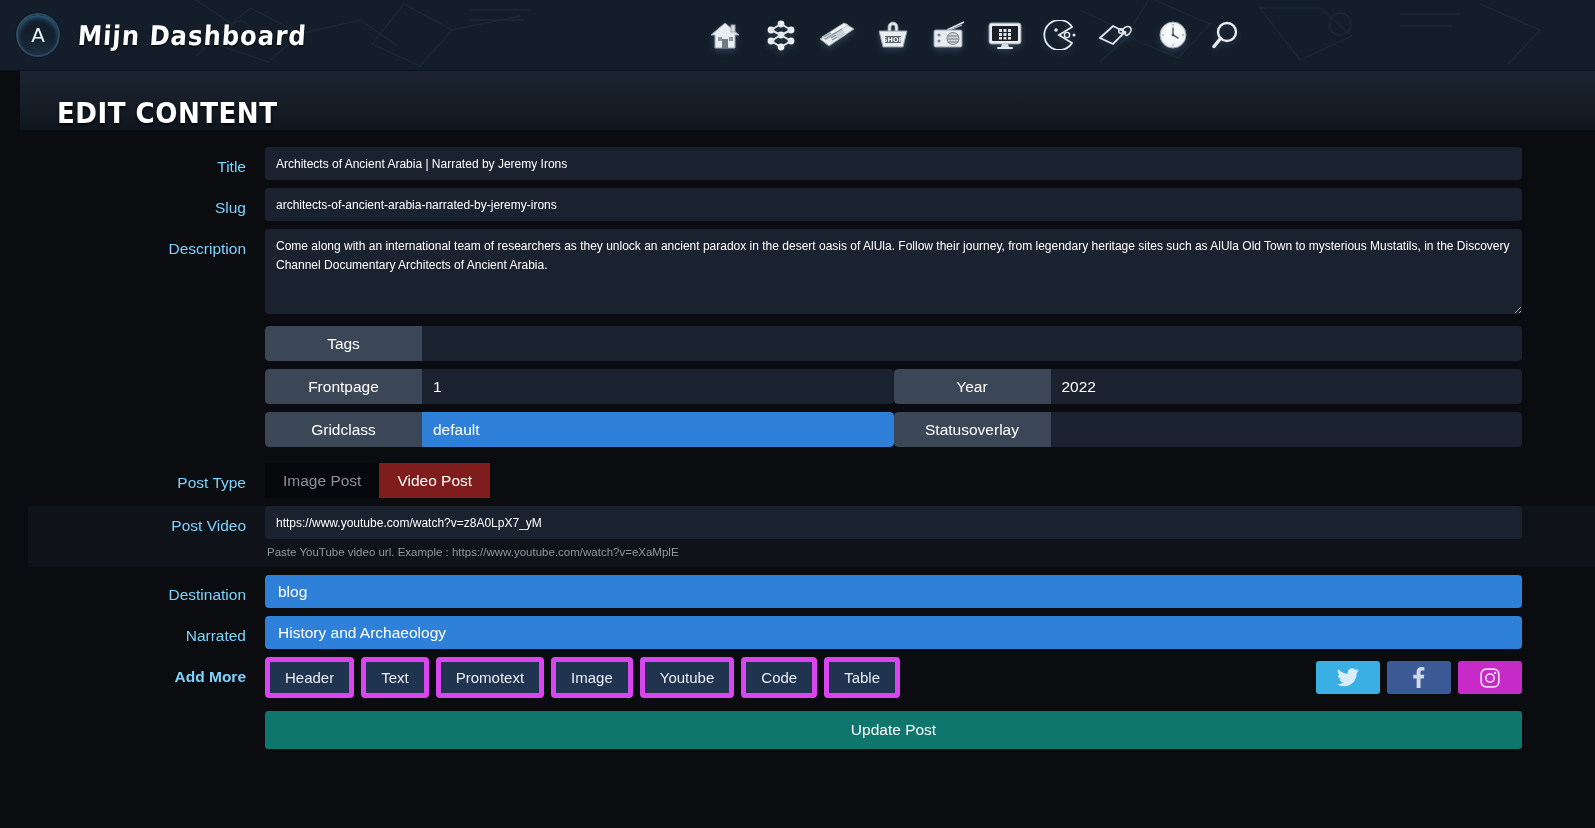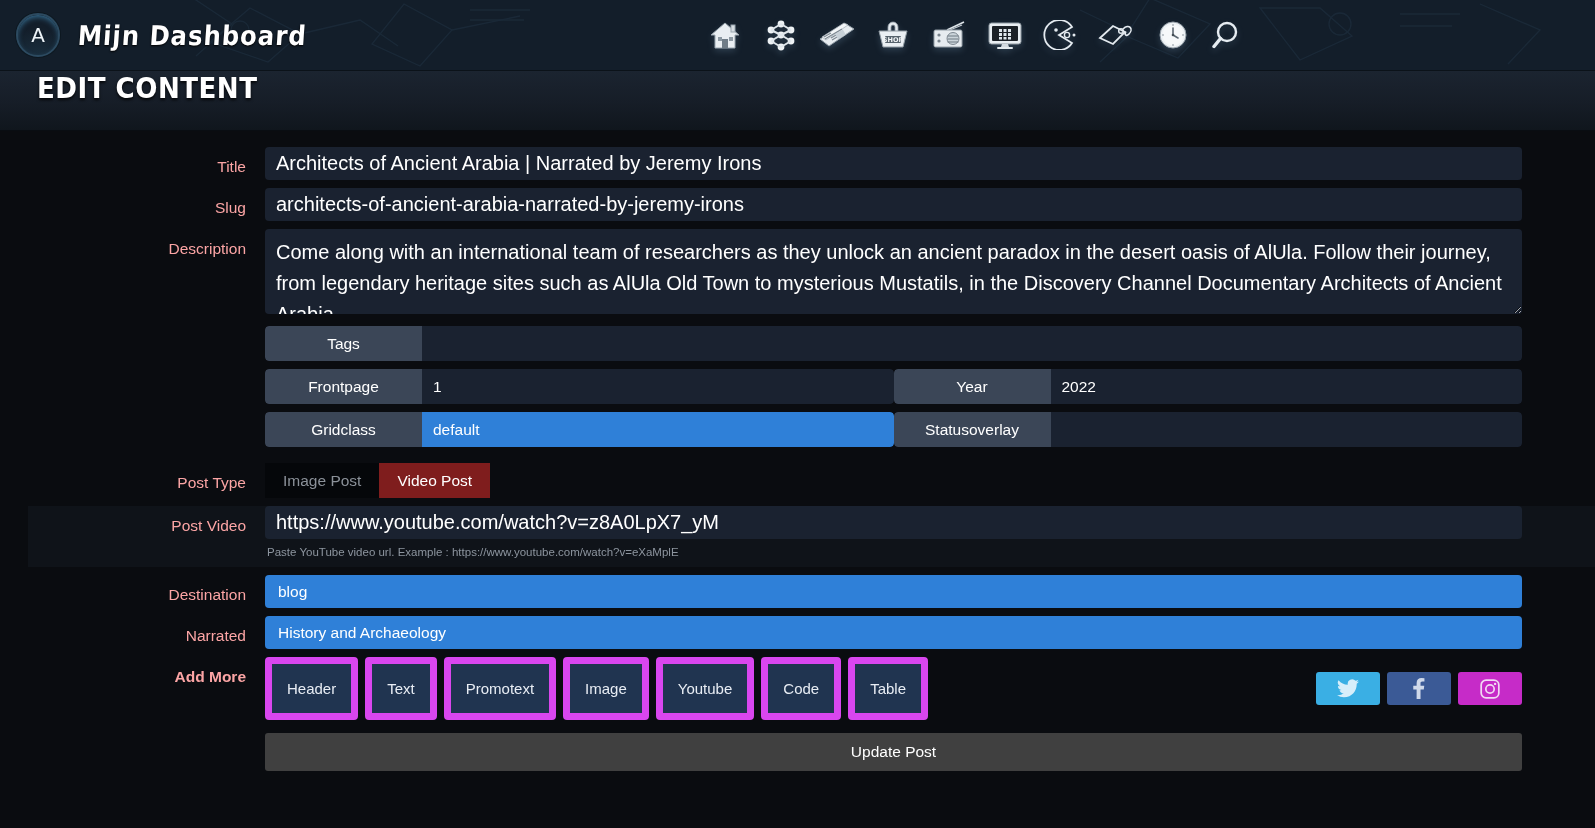--- a/index.html
+++ b/index.html
@@ -77,22 +77,23 @@
     cursor: pointer;
   }
   .nav-icon svg { display: block; filter: drop-shadow(0 3px 3px rgba(130,170,200,.22)); }
 
   
   .titlebar {
     height: 60px;
     background: linear-gradient(180deg, #1b2430 0%, #161d27 55%, #10161d 100%);
     border-bottom: 1px solid #090d12;
     display: flex;
-    align-items: flex-start;
+    align-items: flex-end;
     padding-left: 37px;
+    margin-left: 20px;
   }
   .titlebar h1 {
     color: #ffffff;
     font-size: 29px;
     font-weight: bold;
     letter-spacing: .5px;
     font-family: "DejaVu Sans", sans-serif;
     font-stretch: condensed;
     text-shadow: 0 2px 3px rgba(0,0,0,.8);
   }
@@ -112,35 +113,35 @@
     background: #0f1319;
     margin-left: 28px;
     padding-left: 0;
   }
   .row-label {
     width: 265px;
     flex: 0 0 265px;
     text-align: right;
     padding-right: 19px;
     padding-top: 11px;
-    color: #fca5a5;
+    color: #7dd3fc;
     font-size: 15.5px;
   }
   .row.shaded .row-label { width: 237px; flex: 0 0 237px; }
   .row-label.bold { font-weight: bold; }
   .row-field { flex: 1 1 auto; padding-right: 73px; }
 
   .inp {
     width: 100%;
     height: 33px;
     background: #1a2230;
     border: none;
     border-radius: 4px;
     color: #ffffff;
-    font-size: 20px;
+    font-size: 12px;
     font-family: "Liberation Sans", sans-serif;
     padding: 0 11px;
     outline: none;
   }
   textarea.inp {
     height: 85px;
     padding-top: 8px;
     line-height: 1.55;
     resize: vertical;
   }
@@ -212,41 +213,41 @@
     align-items: center;
     font-family: "Liberation Sans", sans-serif;
     cursor: pointer;
   }
 
   
   .addmore-row { display: flex; align-items: center; justify-content: space-between; }
   .addmore-btns { display: flex; gap: 7px; }
   .amb {
     background: #203450;
-    border: 7px solid #d946ef;
+    border: 5px solid #d946ef;
     border-radius: 4px;
     color: #e8edf4;
     font-size: 15px;
-    padding: 16px 15px;
+    padding: 7px 15px;
     cursor: pointer;
     font-family: "Liberation Sans", sans-serif;
   }
   .socials { display: flex; gap: 7px; }
   .soc {
     width: 64px; height: 33px;
     border-radius: 3px;
     display: flex; align-items: center; justify-content: center;
     cursor: pointer;
   }
   .soc svg { display: block; }
 
   .submit {
     width: 100%;
     height: 38px;
-    background: #404040;
+    background: #0f766e;
     border: none;
     border-radius: 3px;
     color: #ffffff;
     font-size: 15.5px;
     cursor: pointer;
     margin-top: 13px;
     font-family: "Liberation Sans", sans-serif;
   }
 </style>
 </head>

